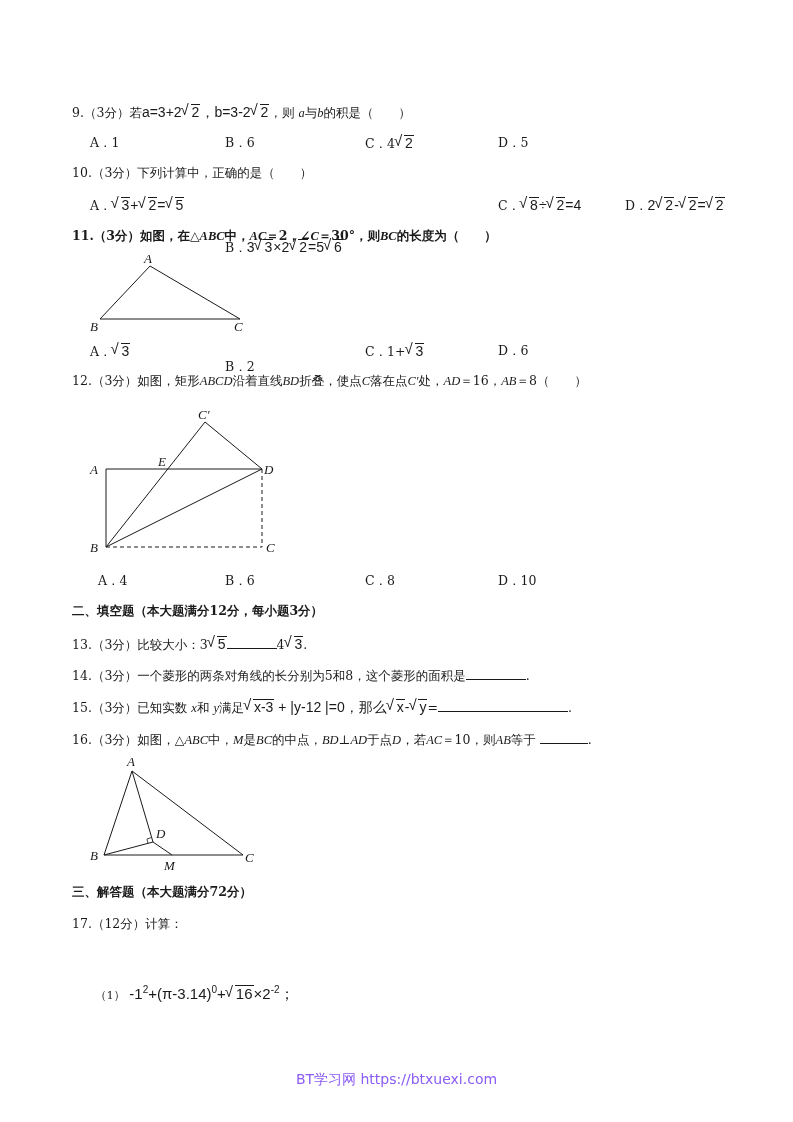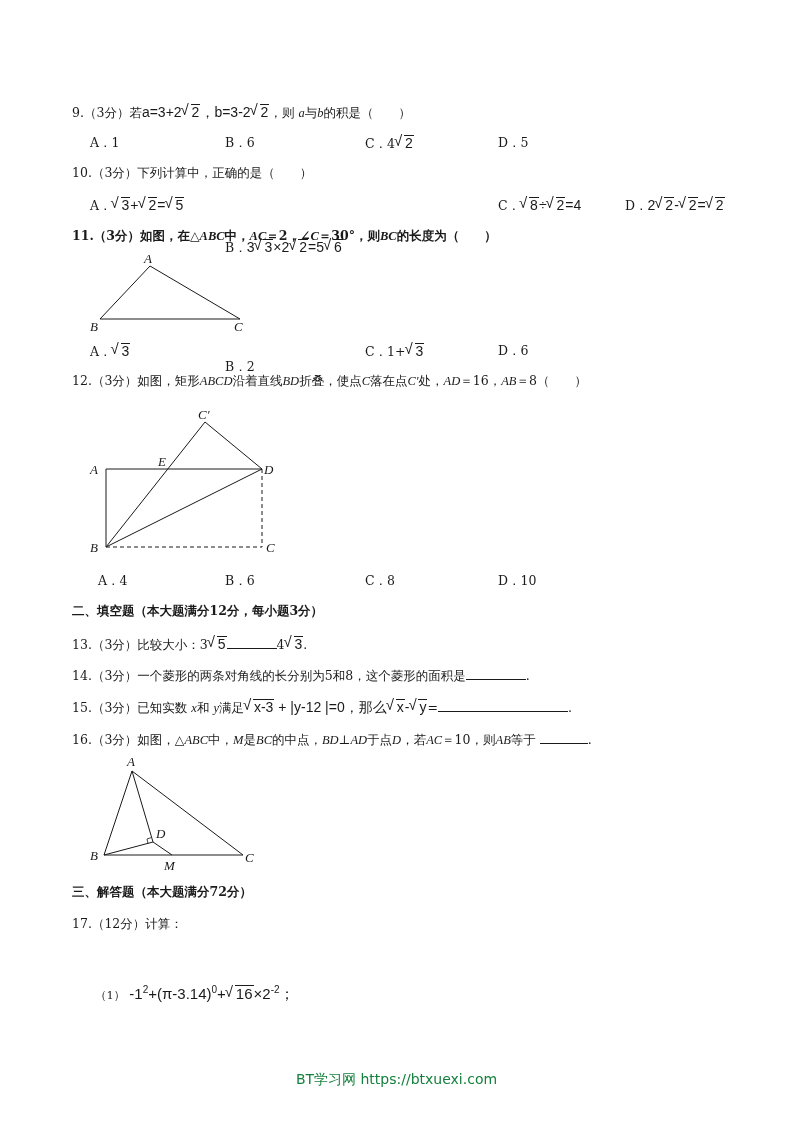--- a/index.html
+++ b/index.html
@@ -16,21 +16,21 @@
   .math { font-family: "Liberation Sans", sans-serif; font-size: 14px; }
   .sqrt { display: inline-block; position: relative; padding-left: 9px; }
   .sqrt::before {
     content: "\221A"; position: absolute; left: -1px; top: -2px; font-size: 15px;
   }
   .sqrt > span { border-top: 1px solid #1a1a1a; padding: 0 1px; display: inline-block; line-height: 15px; }
   .blank { display: inline-block; border-bottom: 1px solid #1a1a1a; height: 14px; vertical-align: baseline; }
   sup { font-size: 10px; vertical-align: 6px; line-height: 0; }
   .footer {
     position: absolute; left: 0; width: 793px; top: 1071px; text-align: center;
-    font-family: "DejaVu Sans", sans-serif; font-size: 14px; color: #15803d;
+    font-family: "DejaVu Sans", sans-serif; font-size: 14px; color: #8b5cf6;
   }
   svg { position: absolute; left: 0; top: 0; overflow: visible; }
   svg text { font-family: "Liberation Serif", serif; font-style: italic; font-size: 13px; fill: #1a1a1a; }
 </style>
 </head>
 <body>
 
 <div class="abs q" style="top:104px;">
   <span>9.</span><span>（3分）</span><span>若</span><span class="math">a=3+2</span><span class="math sqrt"><span>2</span></span><span class="math">，b=3-2</span><span class="math sqrt"><span>2</span></span><span>，则</span> <i>a</i><span>与</span><i>b</i><span>的积是（　　）</span>
 </div>

